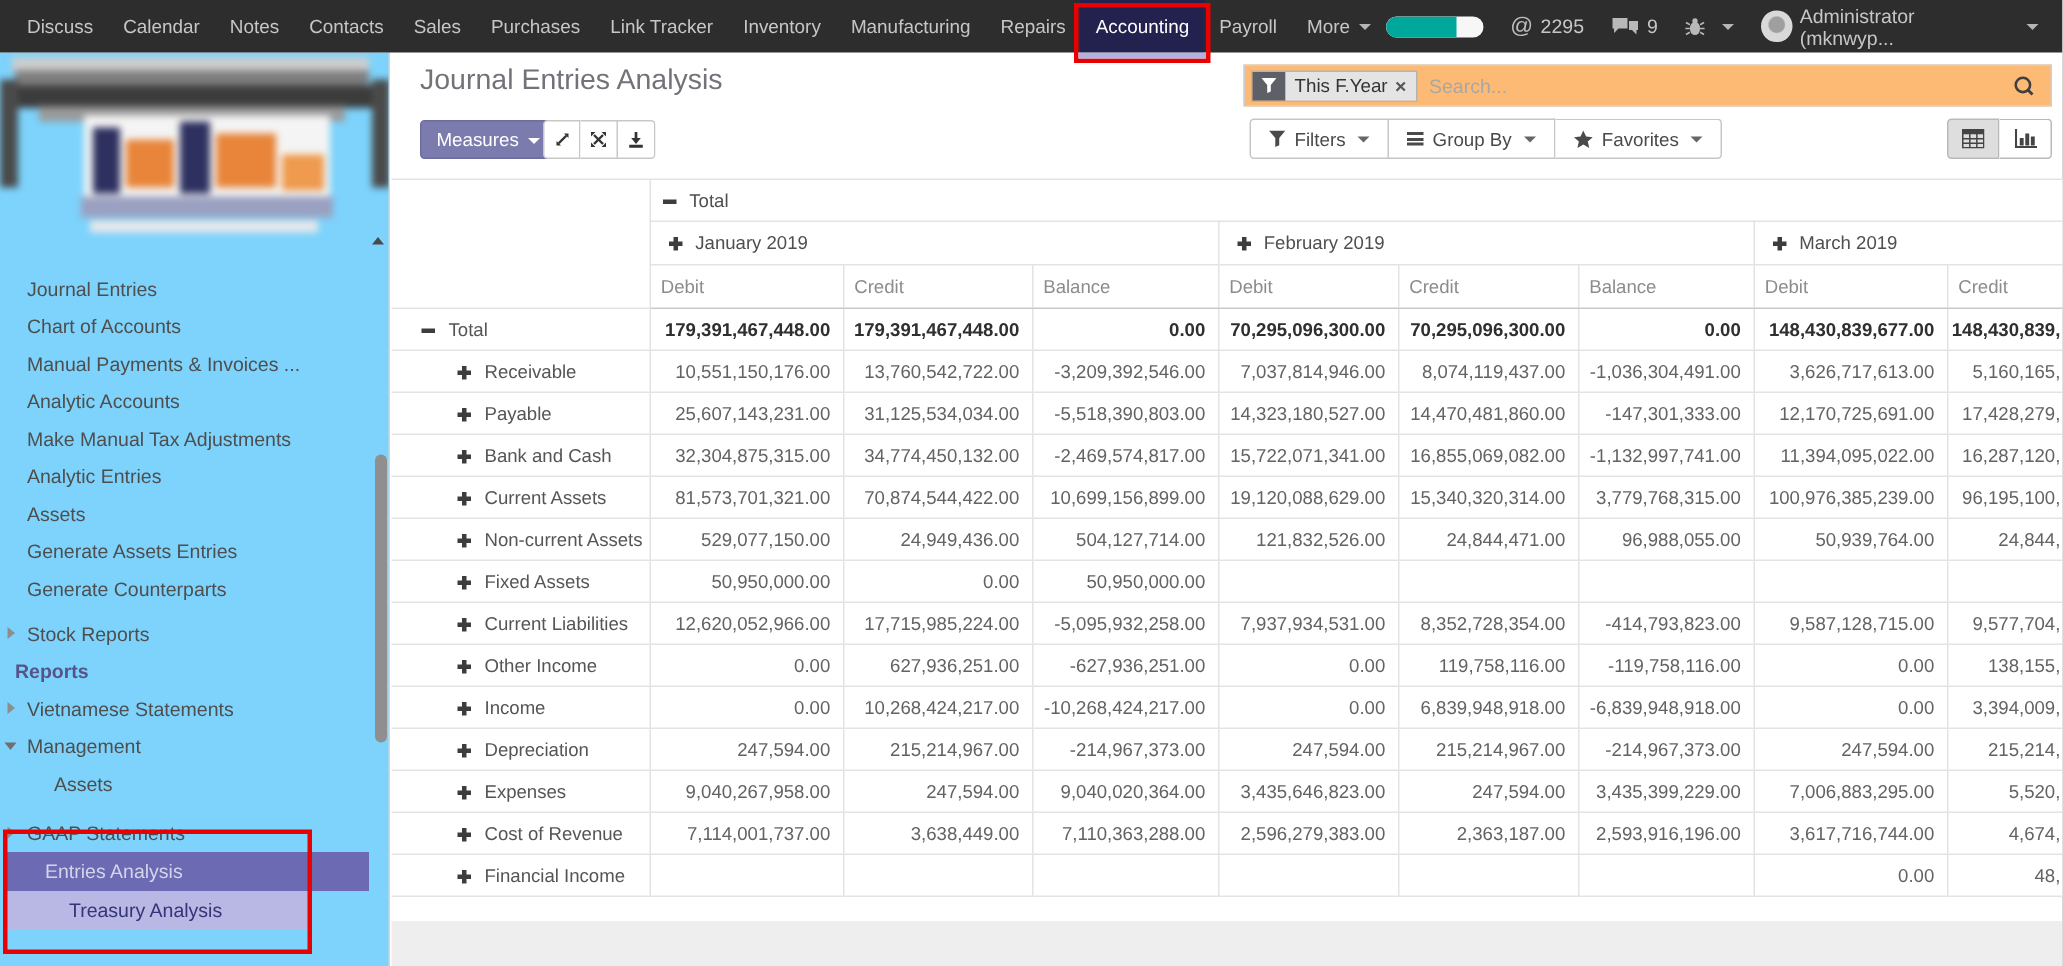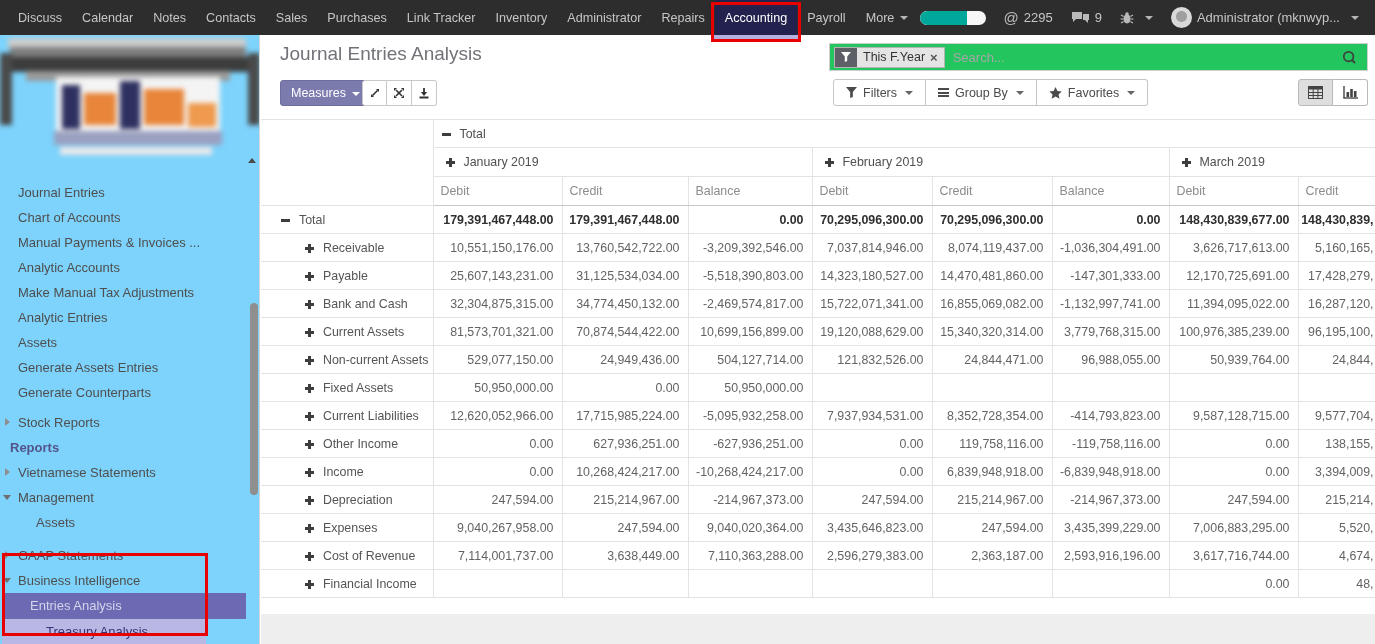--- a/index.html
+++ b/index.html
@@ -44,21 +44,21 @@
   
   .content { position:absolute; left:261px; top:35px; width:1114px; height:609px; background:#fff; }
   .page-title { position:absolute; left:19px; top:8px; font-size:19px; font-weight:normal; color:#747279; }
   .btn-measures { position:absolute; left:19px; top:45px; height:26px; background:#7c7bad; border:1px solid #6e6da0; border-radius:3px; color:#fff; font-size:12.5px; padding:0 10px; cursor:pointer; font-family:inherit; }
   .tool-group { position:absolute; left:101px; top:45px; display:flex; }
   .tool-btn { width:25px; height:26px; background:#fff; border:1px solid #c8c8c8; display:flex; align-items:center; justify-content:center; cursor:pointer; }
   .tool-btn + .tool-btn { border-left:none; }
   .tool-btn:first-child { border-radius:3px 0 0 3px; }
   .tool-btn:last-child { border-radius:0 3px 3px 0; }
 
-  .searchbar { position:absolute; left:568px; top:8px; width:539px; height:28px; border:1px solid #cfcfcf; background:#22c55e; display:flex; align-items:center; padding-left:4px; }
+  .searchbar { position:absolute; left:568px; top:8px; width:539px; height:28px; border:1px solid #cfcfcf; background:#fdba74; display:flex; align-items:center; padding-left:4px; }
   .facet { display:flex; align-items:stretch; border:1px solid #b4b4b4; height:21px; }
   .facet-icon { width:22px; background:#5d6066; display:flex; align-items:center; justify-content:center; }
   .facet-label { background:#e4e4e4; color:#333; font-size:12.5px; display:flex; align-items:center; padding:0 6px; gap:5px; }
   .facet-x { font-weight:bold; font-size:13px; color:#555; cursor:pointer; line-height:1; }
   .search-input { flex:1; border:none; outline:none; font-size:13px; color:#555; padding-left:8px; font-family:inherit; background:transparent; }
   .search-input::placeholder { color:#a7a7a7; }
   .search-mag { margin-right:10px; cursor:pointer; display:flex; }
 
   .filter-row { position:absolute; left:572px; top:44px; display:flex; }
   .fbtn { height:27px; background:#fff; border:1px solid #c6c6c6; font-size:12.5px; color:#4a4a4a; padding:0 12px; display:flex; align-items:center; gap:6px; cursor:pointer; font-family:inherit; }
@@ -103,21 +103,21 @@
   <header class="topnav">
     <nav class="nav-left" id="nav-items">
         <div class="nav-item">Discuss</div>
         <div class="nav-item">Calendar</div>
         <div class="nav-item">Notes</div>
         <div class="nav-item">Contacts</div>
         <div class="nav-item">Sales</div>
         <div class="nav-item">Purchases</div>
         <div class="nav-item">Link Tracker</div>
         <div class="nav-item">Inventory</div>
-        <div class="nav-item">Administrator</div>
+        <div class="nav-item">Manufacturing</div>
         <div class="nav-item">Repairs</div>
         <div class="nav-item active">Accounting<div class="redbox">
             <div class="strip"></div>
           </div></div>
         <div class="nav-item">Payroll</div>
         <div class="nav-item">More<span class="caret"></span></div>
       </nav>
     <div class="nav-right">
       <div class="progress-pill">
           <div class="fill" id="progress-fill" style="width: 72%;"></div>
@@ -182,21 +182,20 @@
         <div class="sb-item item"><span>Analytic Entries</span></div>
         <div class="sb-item item"><span>Assets</span></div>
         <div class="sb-item item"><span>Generate Assets Entries</span></div>
         <div class="sb-item item"><span>Generate Counterparts</span></div>
         <div class="sb-item item"><span class="arr right"></span><span>Stock Reports</span></div>
         <div class="sb-item section"><span>Reports</span></div>
         <div class="sb-item item"><span class="arr right"></span><span>Vietnamese Statements</span></div>
         <div class="sb-item item"><span class="arr down"></span><span>Management</span></div>
         <div class="sb-item child"><span>Assets</span></div>
         <div class="sb-item item"><span class="arr right"></span><span>GAAP Statements</span></div>
-        <div class="sb-item item"><span class="arr down"></span><span>Business Intelligence</span></div>
         <div class="sb-item selected"><span>Entries Analysis</span></div>
         <div class="sb-item highlight"><span>Treasury Analysis</span></div>
       </div>
     <div class="sb-arrow"></div>
     <div class="sb-thumb"></div>
     <div class="side-redbox"></div>
   </aside>
 
   <main class="content">
     <h1 class="page-title">Journal Entries Analysis</h1>

